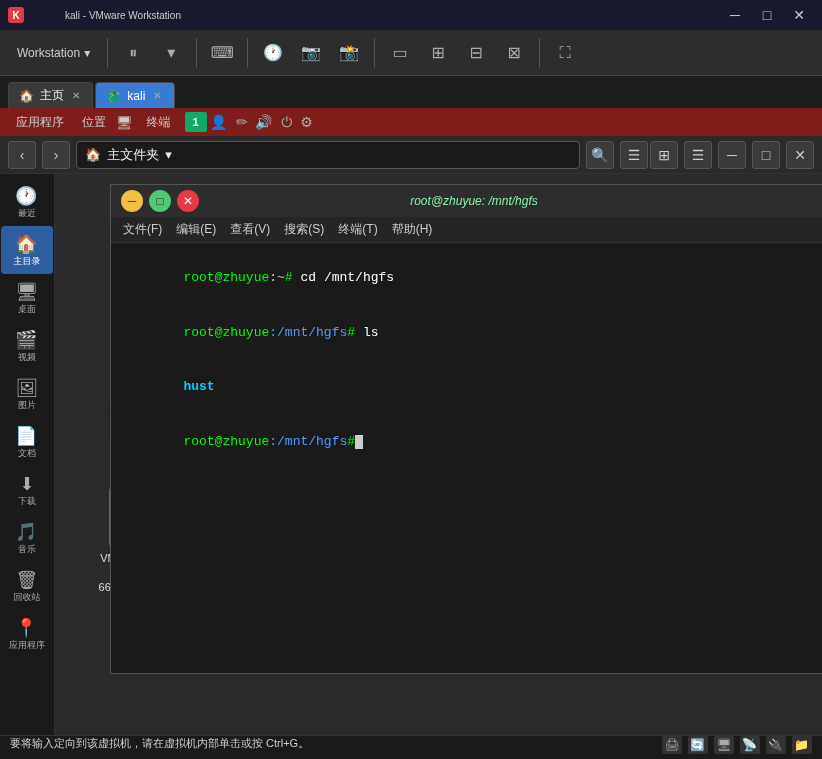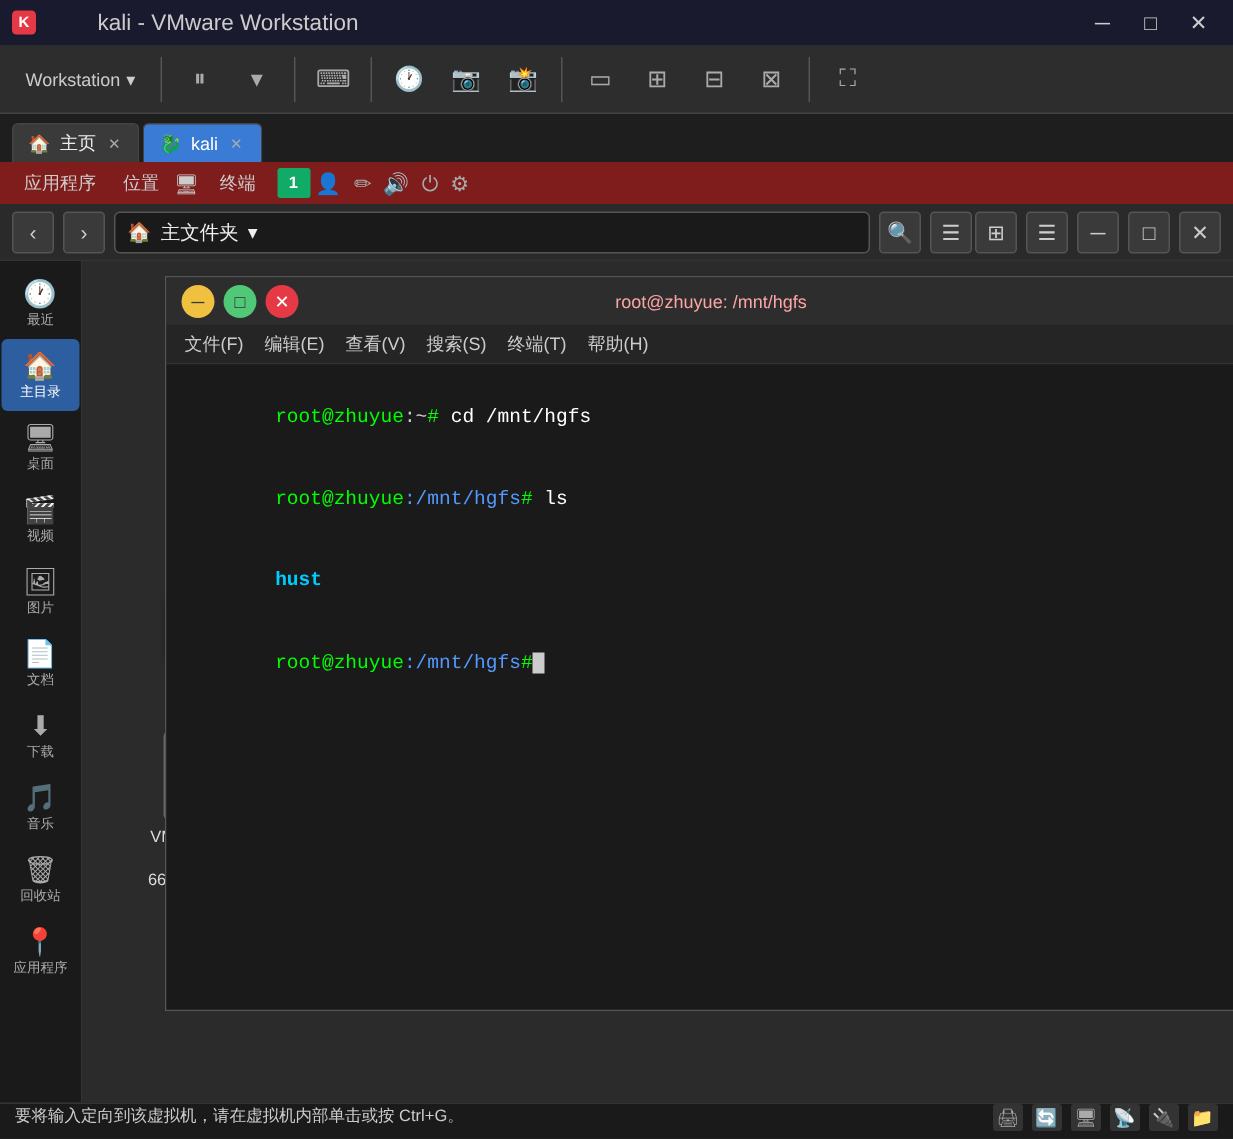--- a/index.html
+++ b/index.html
@@ -6,21 +6,21 @@
     body { width: 822px; height: 759px; overflow: hidden; font-family: 'Arial', sans-serif; background: #2b2b2b; }
 
     
     #titlebar {
       width: 822px; height: 30px; background: #1a1a2e;
       display: flex; align-items: center; justify-content: space-between;
       padding: 0 8px; user-select: none;
     }
     #titlebar-left { display: flex; align-items: center; gap: 6px; }
     #titlebar-icon { width: 16px; height: 16px; background: #e63946; border-radius: 3px; display: flex; align-items: center; justify-content: center; font-size: 10px; color: white; font-weight: bold; }
-    #titlebar-title { color: #ccc; font-size: 15px; padding-left: 35px; }
+    #titlebar-title { color: #ccc; font-size: 10px; padding-left: 35px; }
     #titlebar-controls { display: flex; gap: 2px; }
     .title-btn { width: 30px; height: 24px; background: transparent; border: none; color: #ccc; cursor: pointer; font-size: 14px; display: flex; align-items: center; justify-content: center; }
 
     
     #toolbar {
       width: 822px; height: 46px; background: #2d2d2d;
       display: flex; align-items: center; padding: 0 8px; gap: 4px;
       border-bottom: 1px solid #444;
     }
     .tb-btn {
@@ -89,21 +89,21 @@
     
     #terminal-window {
       position: absolute; left: 55px; top: 10px; width: 730px; height: 490px;
       background: #1a1a1a; border: 1px solid #555; z-index: 10;
       display: flex; flex-direction: column;
     }
     #terminal-titlebar {
       height: 32px; background: #2d2d2d; display: flex; align-items: center;
       padding: 0 10px; justify-content: space-between;
     }
-    #terminal-title { color: #fca5a5; font-size: 12px; }
+    #terminal-title { color: #86efac; font-size: 12px; font-style: italic; }
     .term-btn { width: 22px; height: 22px; border-radius: 50%; border: none; cursor: pointer; font-size: 12px; display: flex; align-items: center; justify-content: center; }
     .term-btn.minimize { background: #f0c040; color: #333; }
     .term-btn.maximize { background: #50c878; color: #333; }
     .term-btn.close { background: #e63946; color: #fff; }
     #terminal-menubar {
       height: 26px; background: #252525; display: flex; align-items: center; padding: 0 6px; gap: 2px;
       border-bottom: 1px solid #333;
     }
     .term-menu { background: transparent; border: none; color: #ccc; font-size: 12px; cursor: pointer; padding: 2px 6px; border-radius: 2px; }
     #terminal-body {

